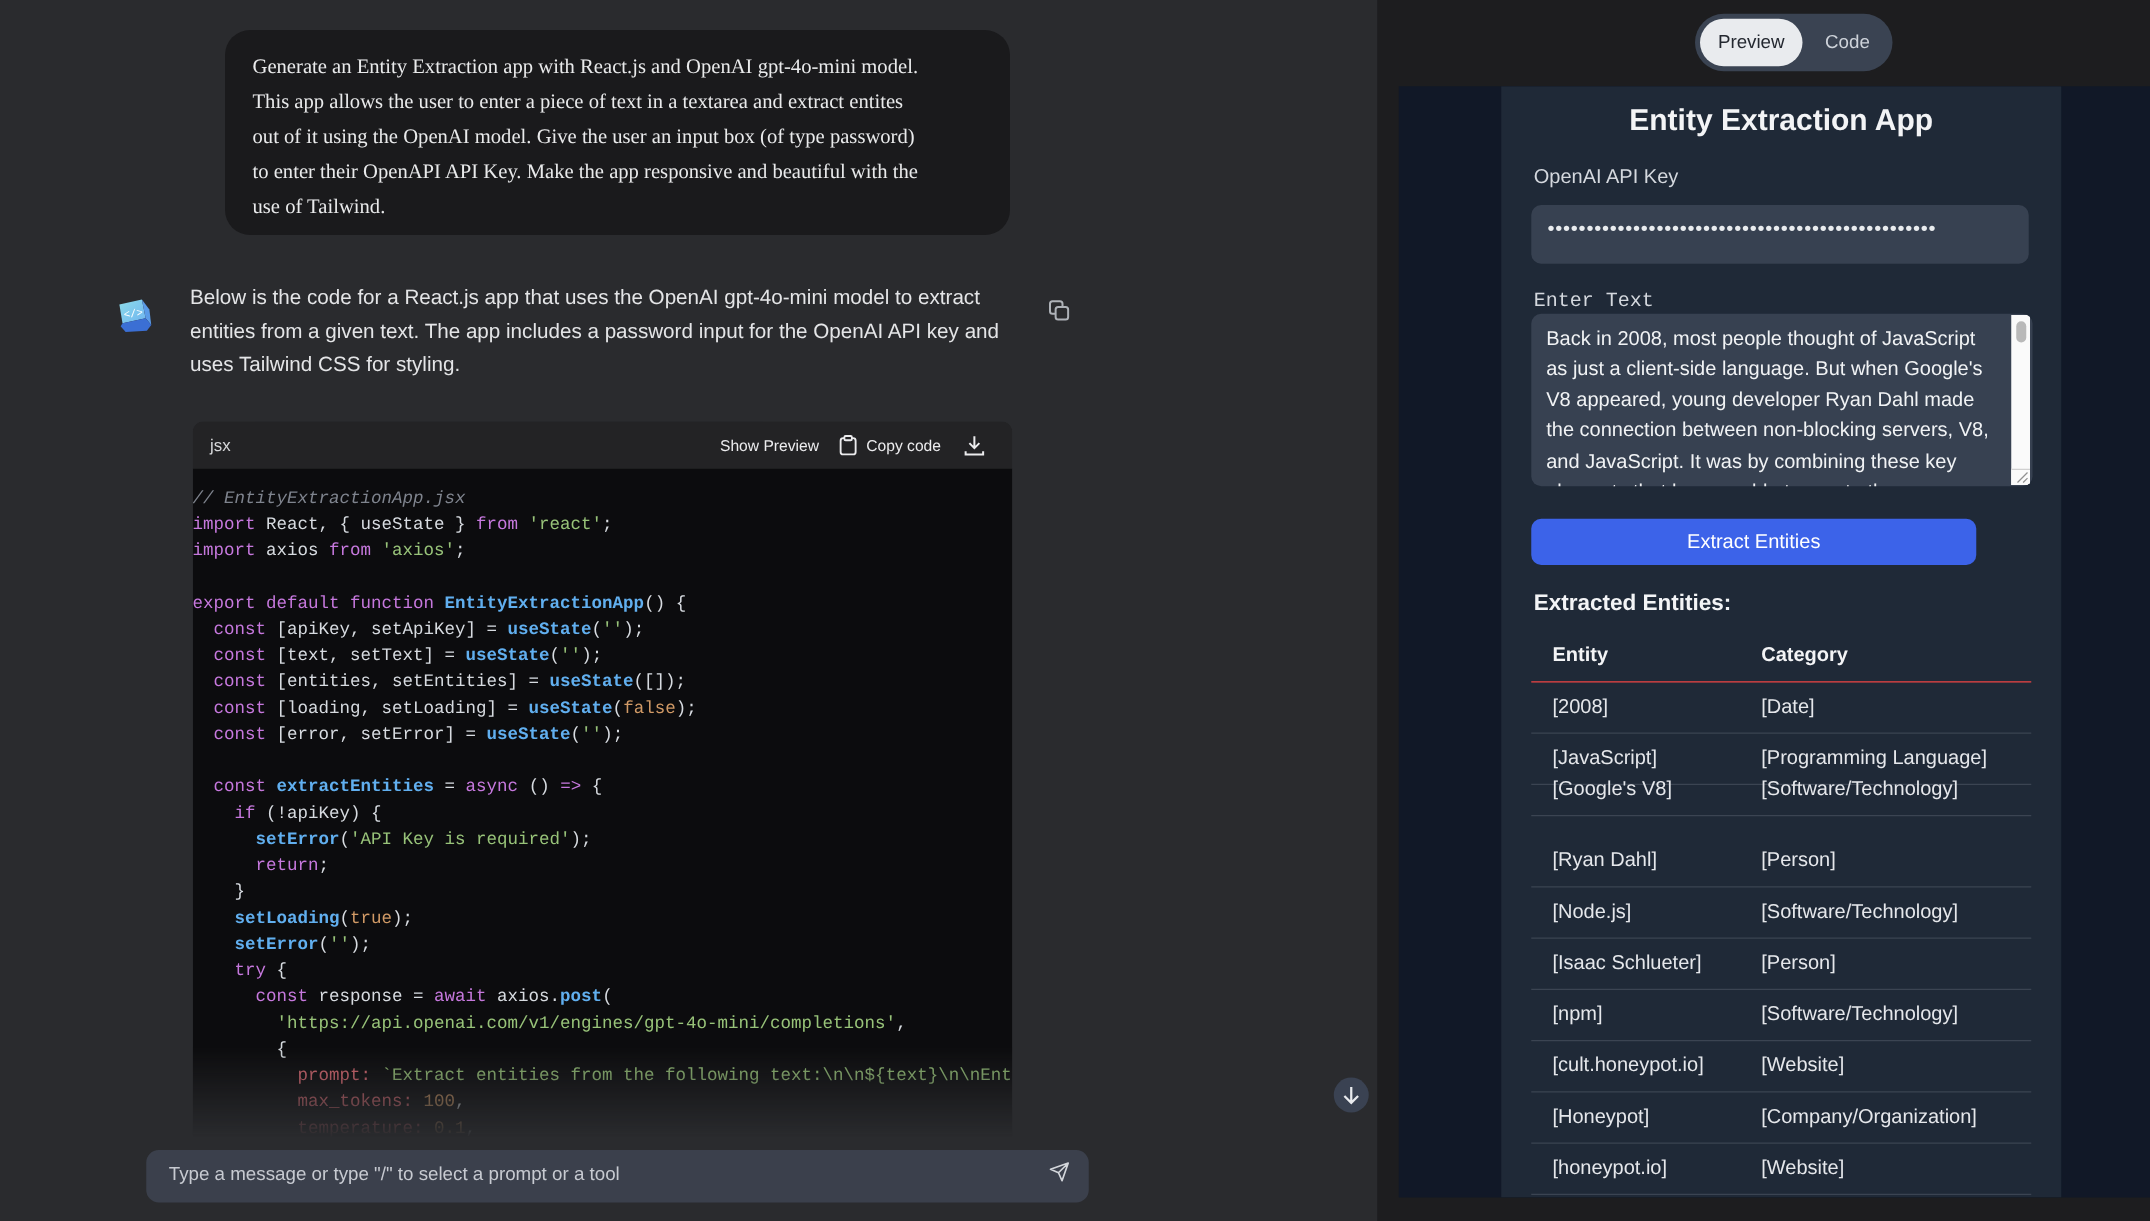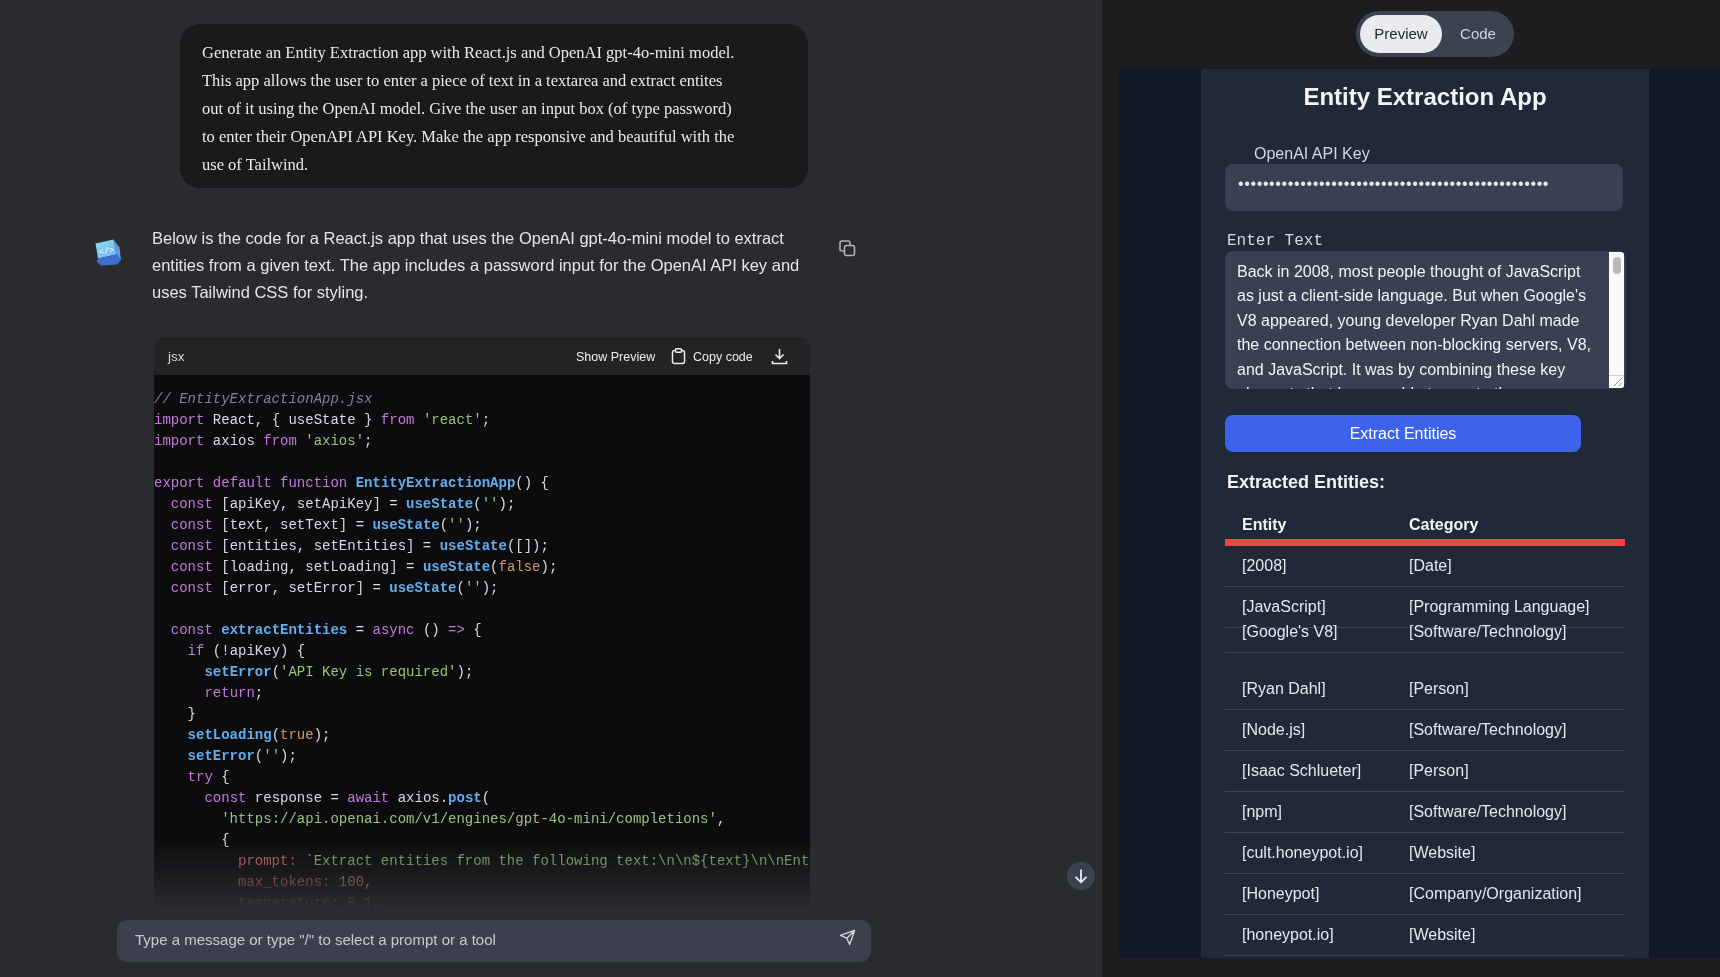--- a/index.html
+++ b/index.html
@@ -68,21 +68,21 @@
   #ta .txt { position:absolute; left:12px; top:9px; width:370px; font-size:16px; line-height:24.4px; color:#f1f3f5; }
   #ta .sb { position:absolute; right:2px; top:1px; width:15px; height:136px; background:#fafafa; }
   #ta .sb .th { position:absolute; left:3.5px; top:5px; width:8px; height:17px; background:#b9b9b9; border-radius:4px; }
   #btn { position:absolute; left:24px; top:346px; width:356px; height:37px; background:#3c63e9; border-radius:8px;
          color:#fff; font-size:16px; text-align:center; line-height:37px; }
   #exhead { position:absolute; left:26px; top:403px; font-size:18px; font-weight:bold; color:#f3f4f6; }
   #apptable { position:absolute; left:24px; top:438px; width:400px; }
   .trow { position:absolute; left:0; width:400px; height:41px; border-bottom:1px solid #3b4452; }
   .trow .c1 { position:absolute; left:17px; top:11px; font-size:16px; color:#e5e7eb; }
   .trow .c2 { position:absolute; left:184px; top:11px; font-size:16px; color:#e5e7eb; }
-  .thead { height:39px; border-bottom:7px solid #ef4444; }
+  .thead { height:39px; border-bottom:1px solid #ef4444; }
   .thead .c1, .thead .c2 { font-weight:bold; color:#f3f4f6; top:9px; }
 </style>
 </head>
 <body>
 <div id="stage">
   <div id="chat" class="abs"></div>
 
   <div id="bubble" class="abs">Generate an Entity Extraction app with React.js and OpenAI gpt-4o-mini model.<br>This app allows the user to enter a piece of text in a textarea and extract entites<br>out of it using the OpenAI model. Give the user an input box (of type password)<br>to enter their OpenAPI API Key. Make the app responsive and beautiful with the<br>use of Tailwind.</div>
 
   <div id="avatar" class="abs"><svg width="30" height="30" viewBox="0 0 30 30">
@@ -159,21 +159,21 @@
 
   <div id="rpanel" class="abs"></div>
   <div id="toggle" class="abs">
     <span class="seg1">Preview</span>
       <span class="seg2">Code</span>
   </div>
 
   <div id="preview" class="abs">
     <div id="card">
       <div id="apphead">Entity Extraction App</div>
-      <div class="applabel" style="top:76px;margin-left:27px;">OpenAI API Key</div>
+      <div class="applabel" style="top:64px;">OpenAI API Key</div>
       <div id="apikey">
           <span class="dots">••••••••••••••••••••••••••••••••••••••••••••••••••</span>
         </div>
       <div class="applabel" style="top:163px;font-family:Liberation Mono, monospace;">Enter Text</div>
       <div id="ta">
         <div class="txt">Back in 2008, most people thought of JavaScript<br>as just a client-side language. But when Google's<br>V8 appeared, young developer Ryan Dahl made<br>the connection between non-blocking servers, V8,<br>and JavaScript. It was by combining these key<br>elements that he was able to create the</div>
         <div class="sb">
             <div class="th"></div>
           </div>
         <div style="position:absolute;right:2px;bottom:1px;width:15px;height:13px;background:#fafafa;border-top:1px solid #d0d0d0;">

